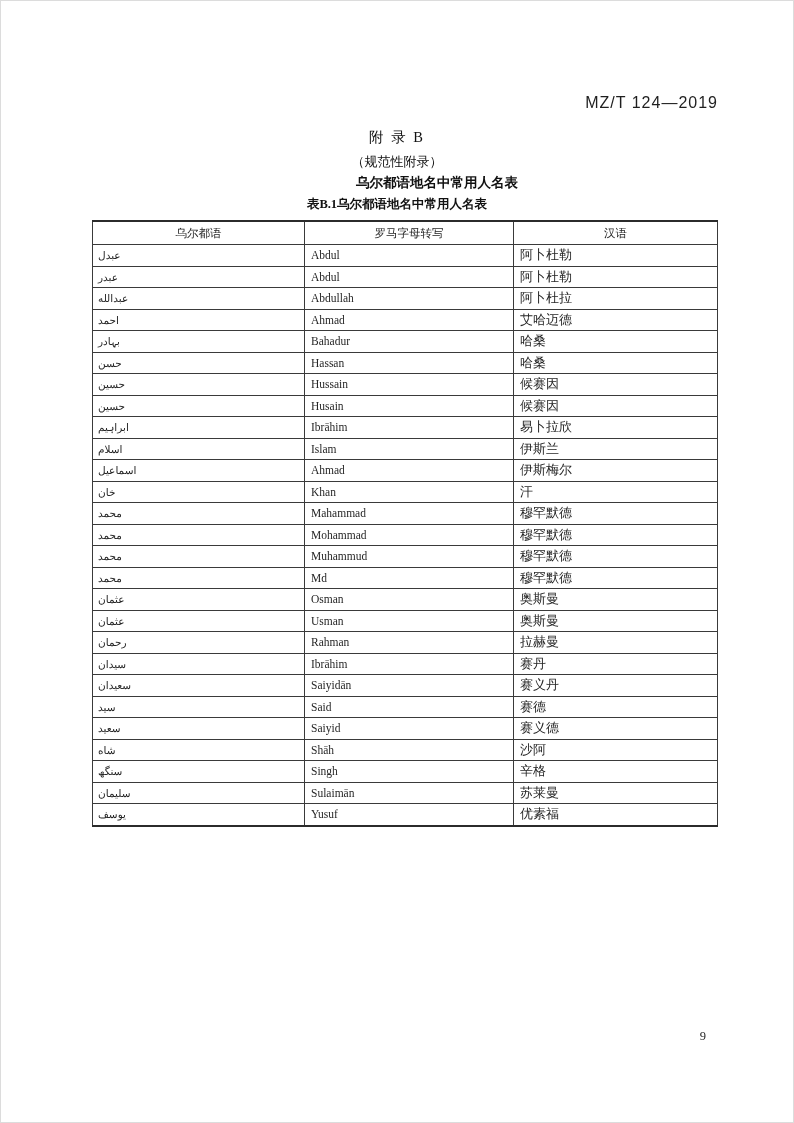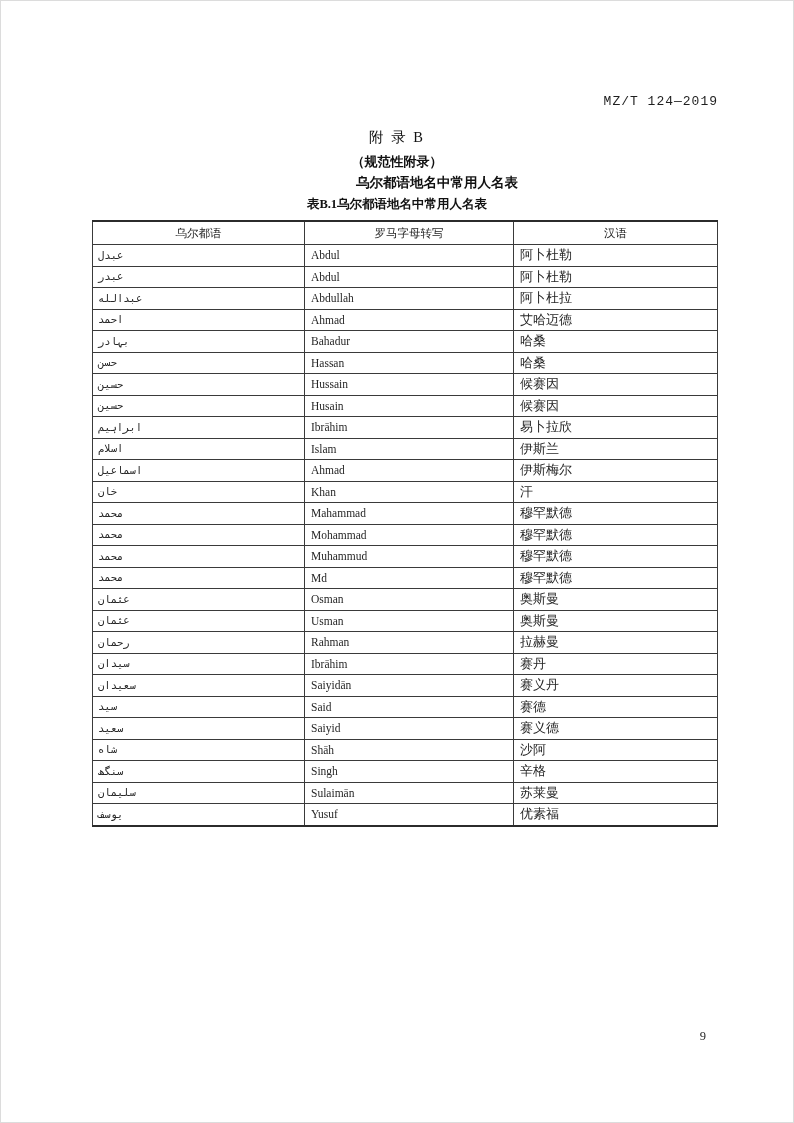--- a/index.html
+++ b/index.html
@@ -8,45 +8,45 @@
     width:794px; height:1123px;
     margin:0 auto;
     background:#ffffff;
     box-shadow: inset 0 0 0 1px #dcdcdc;
     font-family:"Liberation Serif", serif;
     color:#262626;
     overflow:hidden;
   }
   .doc-code {
     position:absolute; top:94px; right:76px;
-    font-family:Liberation Mono, monospace;
-    font-size:13px; letter-spacing:1px; color:#1f1f1f;
+    font-family:Liberation Sans, sans-serif;
+    font-size:16px; letter-spacing:1px; color:#1f1f1f;
   }
   .title-line { position:absolute; left:0; width:100%; text-align:center; color:#111; }
   .t-appendix   { top:128px; font-size:14.5px; font-weight:normal; letter-spacing:2px; }
-  .t-type      { top:153px; font-size:13px;  font-weight:bold; }
+  .t-type      { top:153px; font-size:13px;  font-weight:normal; }
   .t-name      { top:174px; font-size:13.5px; font-weight:bold;padding-left:40px; }
   .t-caption   { top:196px; font-size:12.5px; font-weight:bold; }
 
   table.doc-table {
     position:absolute; left:84px; top:220px; width:625px;
     border-collapse:collapse; table-layout:fixed;
     border-top:2px solid #2b2b2b; border-bottom:2px solid #2b2b2b;
     border-left:1px solid #3a3a3a; border-right:1px solid #3a3a3a;margin-left:8px;
   }
   .doc-table th, .doc-table td {
     border:1px solid #3a3a3a;
     overflow:hidden; white-space:nowrap;
   }
   .doc-table th {
     height:22px; font-weight:normal; text-align:center;
     font-size:11.5px; padding:0;
   }
   .doc-table td { height:20.5px; padding:0 2px 0 6px; vertical-align:middle; }
-  td.col-urdu    { font-family:Liberation Mono, monospace; font-size:10.5px; text-align:left; padding-left:5px; }
+  td.col-urdu    { font-family:Liberation Serif, serif; font-size:10.5px; text-align:left; padding-left:5px; }
   td.col-roman   { font-family:"Liberation Serif", serif; font-size:11.5px; }
   td.col-chinese { font-family:"Liberation Serif", serif; font-size:13px; }
 
   .page-number {
     position:absolute; top:1029px; right:88px;
     font-size:12.5px; color:#262626;
     font-family:"Liberation Serif", serif;
   }
 </style>
 </head>

